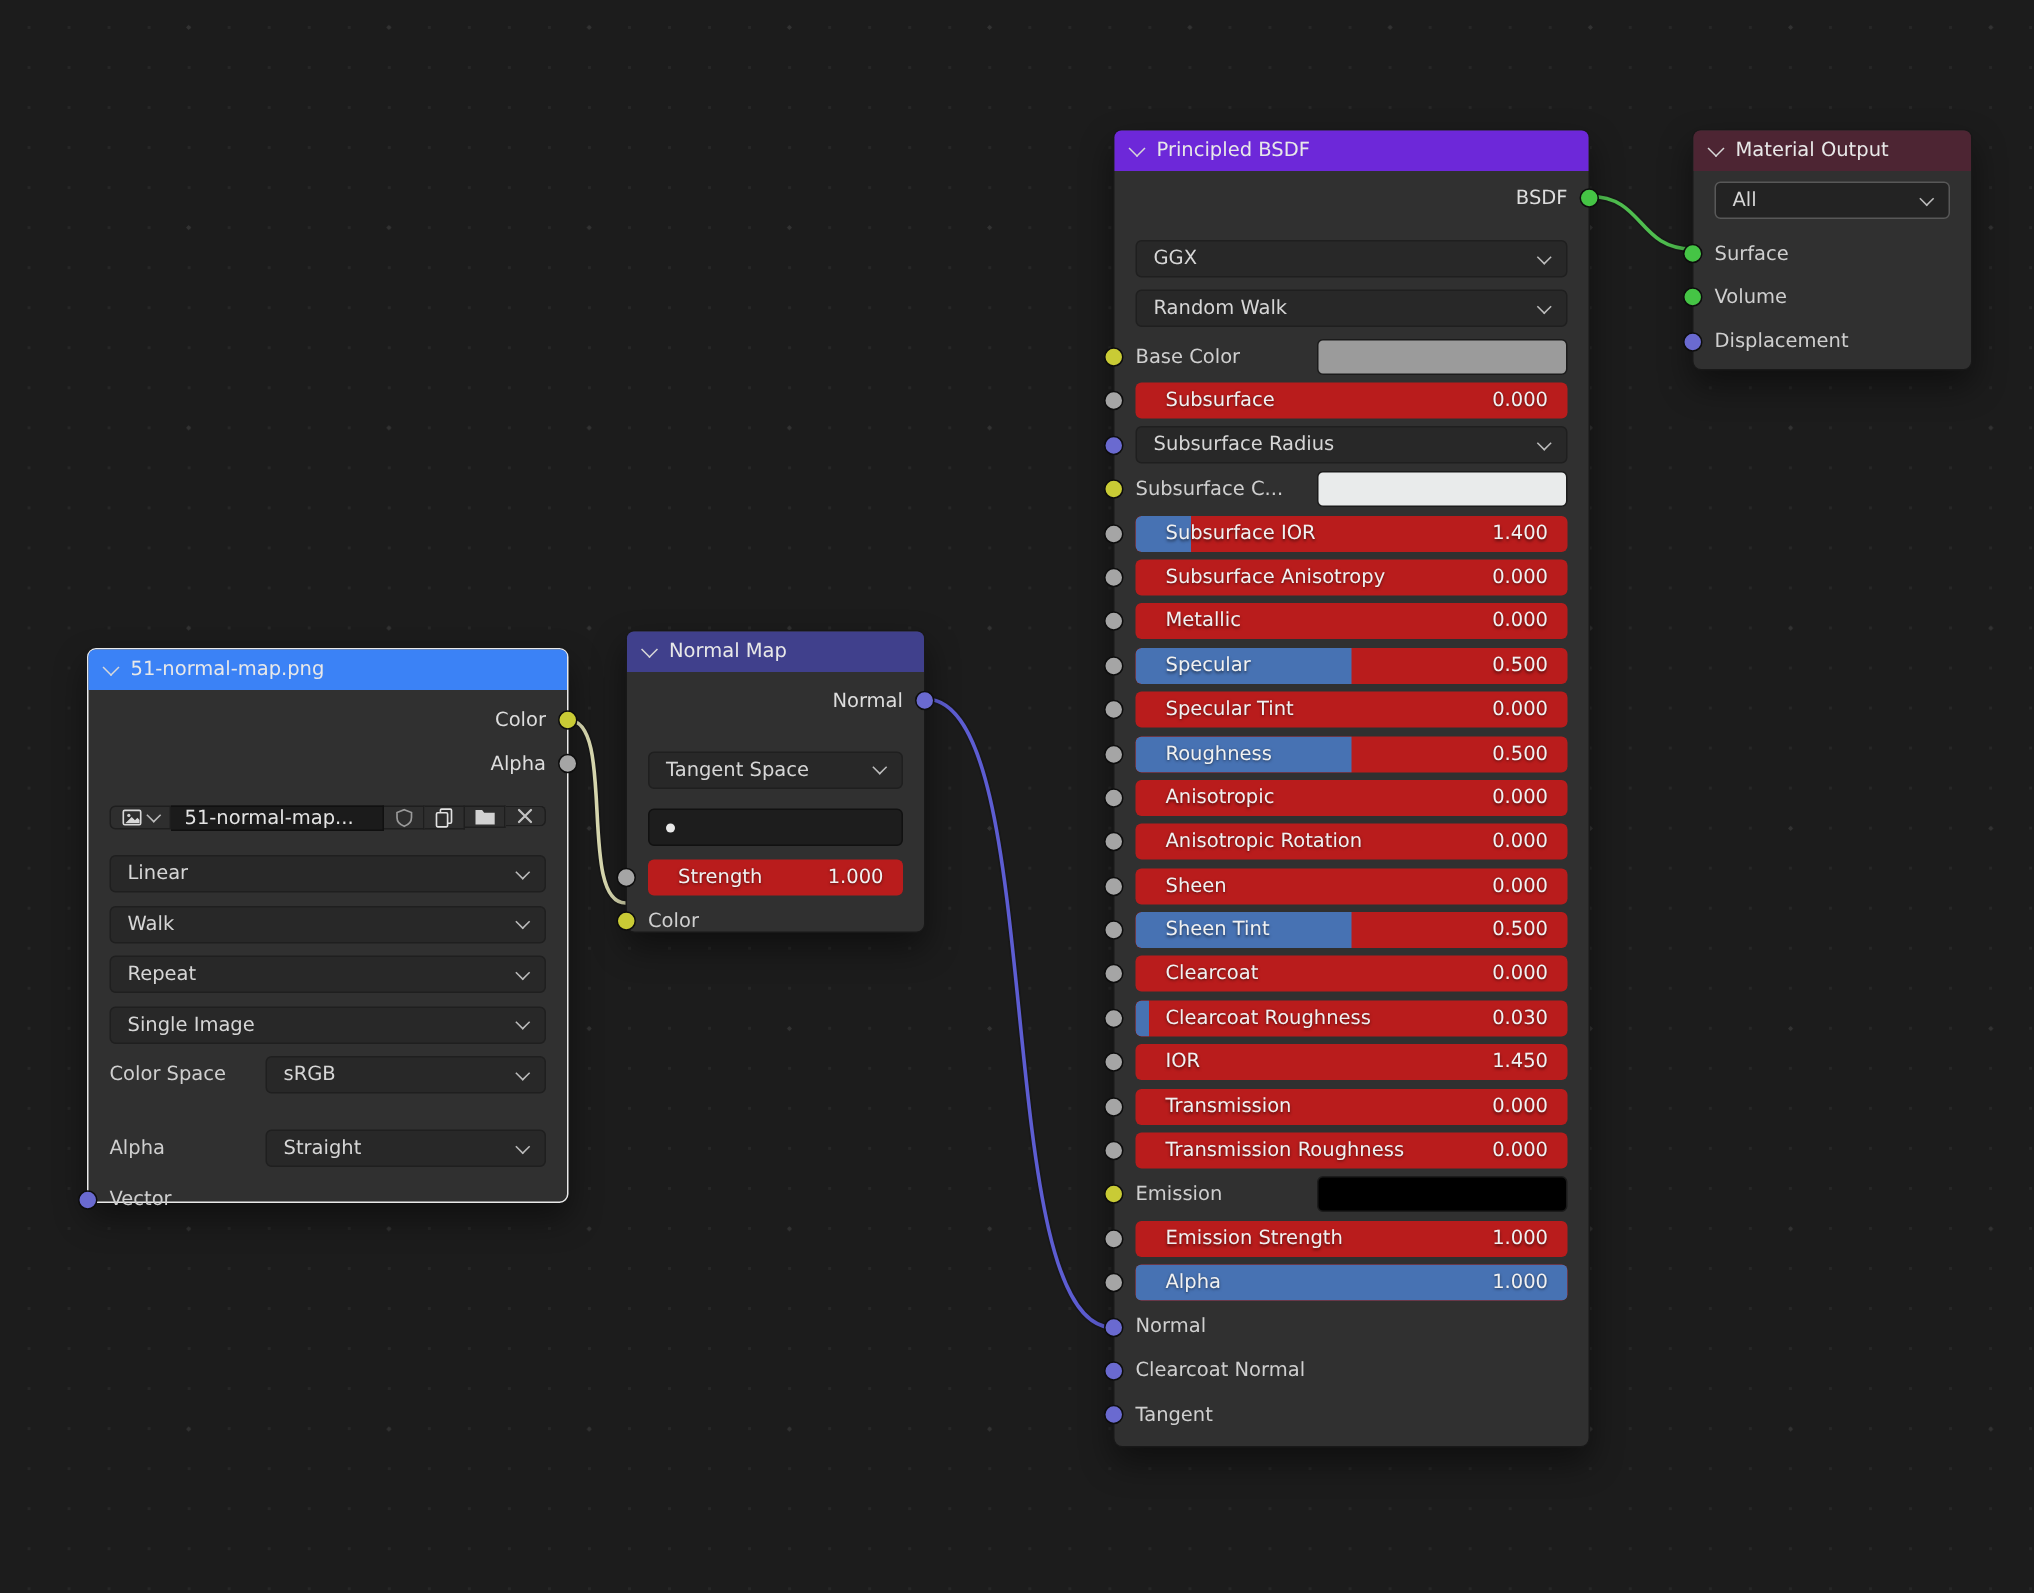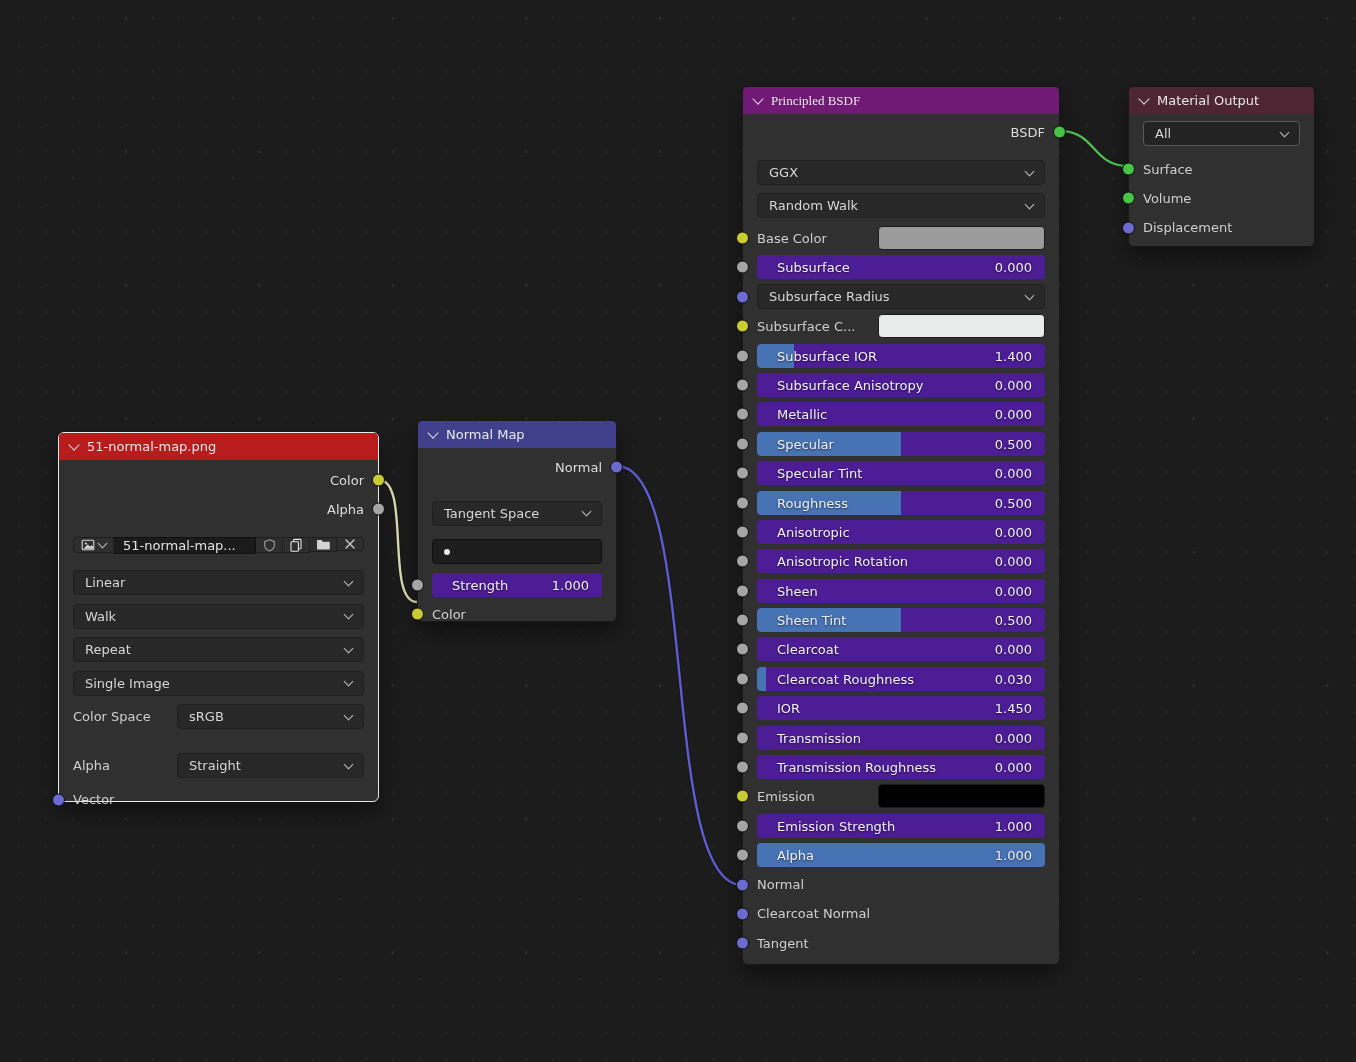--- a/index.html
+++ b/index.html
@@ -38,21 +38,21 @@
   .sock.l{left:-21px}
   .sock.r{right:-21px}
 
   .dropdown{position:relative;height:25px;background:#282828;border:1px solid #1f1f1f;border-radius:4px;
             display:flex;align-items:center;padding:0 11px;color:#d6d6d6;box-sizing:border-box;width:100%}
   .dropdown.dd-light{background:#232323;border-color:#585858}
   .dd-chev{margin-left:auto;width:6px;height:6px;border-left:1.5px solid #bdbdbd;
            border-bottom:1.5px solid #bdbdbd;transform:rotate(-45deg);margin-top:-3px;flex:0 0 auto}
   .dd-right{width:187px;margin-left:auto}
 
-  .slider{position:relative;height:24px;background:#4c1d95;border-radius:4px;overflow:hidden;
+  .slider{position:relative;height:24px;background:#b91c1c;border-radius:4px;overflow:hidden;
           width:100%;color:#f1f1f1}
   .sfill{position:absolute;left:0;top:0;bottom:0}
   .slabel{position:absolute;left:20px;top:50%;transform:translateY(-50%);text-shadow:0 1px 2px rgba(0,0,0,.55);white-space:nowrap}
   .sval{position:absolute;right:13px;top:50%;transform:translateY(-50%);text-shadow:0 1px 2px rgba(0,0,0,.55)}
 
   .swatch{height:24px;width:167px;margin-left:auto;border-radius:4px;border:1px solid #1b1b1b;box-sizing:border-box}
 
   
   .selrow{display:flex;align-items:flex-start;height:24px}
   .browse{width:41px;background:#2e2e2e;border:1px solid #1e1e1e;border-radius:4px 0 0 4px;
@@ -82,21 +82,21 @@
     <path class="halo" d="M617,466 C700,466 659,885 742,885"></path>
     <path class="wire" d="M617,466 C700,466 659,885 742,885" stroke="#5d5dd2"></path>
   </g>
   <g>
     <path class="halo" d="M1060,131 C1096,131 1092,166 1128,166"></path>
     <path class="wire" d="M1060,131 C1096,131 1092,166 1128,166" stroke="#4fbe4f"></path>
   </g>
 </svg>
 
 <div class="node selected" style="left:58px;top:432px;width:321px;height:370px">
-  <div class="nheader" style="background: #b91c1c;">
+  <div class="nheader" style="background: #3b82f6;">
     <span class="chev"></span>
     <span>51-normal-map.png</span>
   </div>
   <div class="nbody" style="padding-top:8px">
     <div class="row out">
       <span class="outlabel">Color</span>
       <span class="sock r" style="background: rgb(201, 203, 53);"></span>
     </div>
     <div class="row out" style="margin-bottom:16px">
       <span class="outlabel">Alpha</span>
@@ -212,21 +212,21 @@
       </div>
     </div>
     <div class="row">
       <span class="sock l" style="background: rgb(201, 203, 53);"></span>
       <span class="rowlabel">Color</span>
     </div>
   </div>
 </div>
 
 <div class="node" style="left:742px;top:86px;width:318px;height:879px">
-  <div class="nheader" style="background: #701a75; font-family: Liberation Serif, serif;">
+  <div class="nheader" style="background: #6d28d9;">
     <span class="chev"></span>
     <span>Principled BSDF</span>
   </div>
   <div class="nbody" style="padding-top:6px">
     <div class="row out" style="margin-bottom:16px">
       <span class="outlabel">BSDF</span>
       <span class="sock r" style="background: rgb(69, 196, 69);"></span>
     </div>
     <div class="row" style="height:25px;margin-bottom:8px">
       <div class="dropdown">

